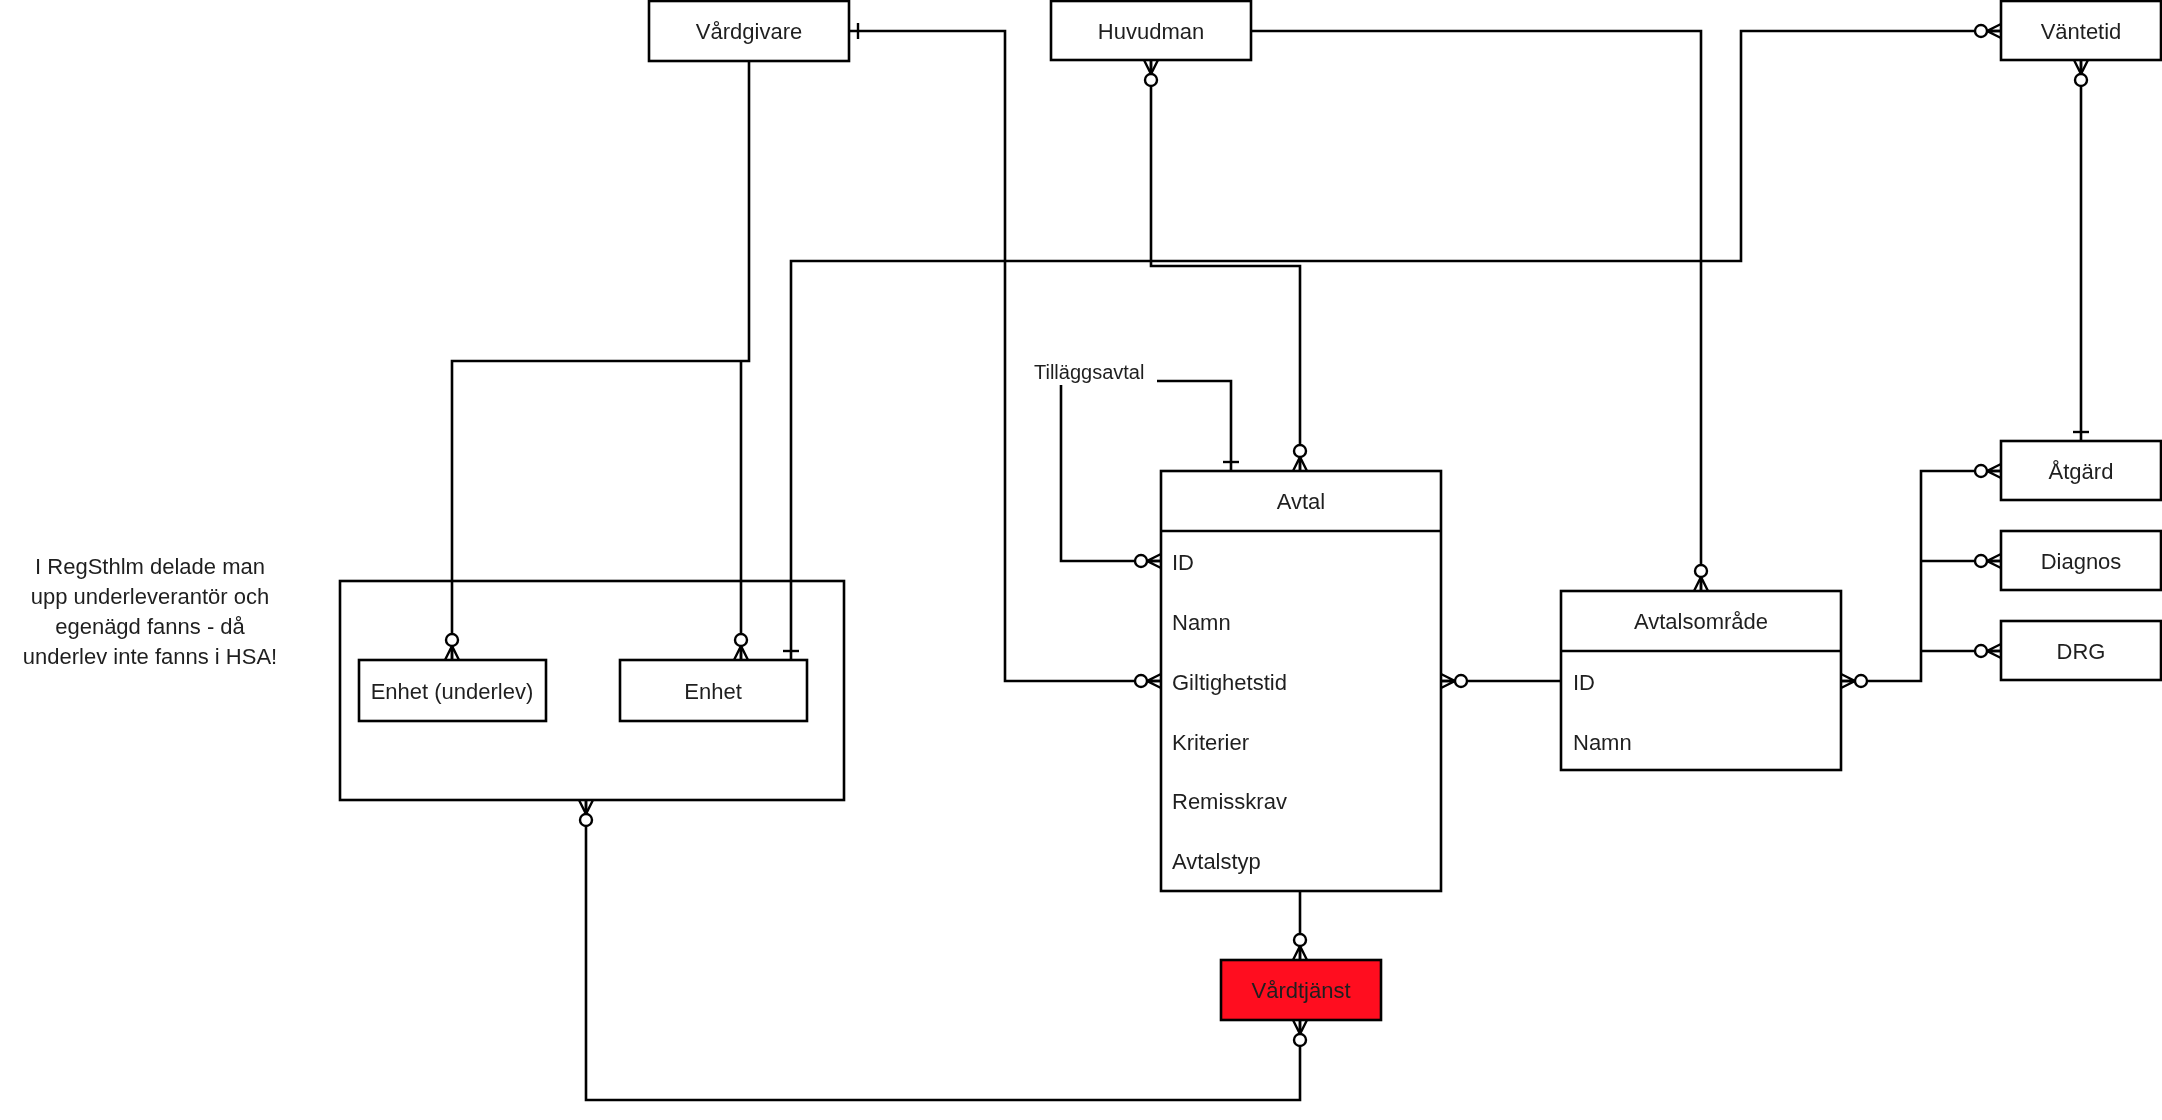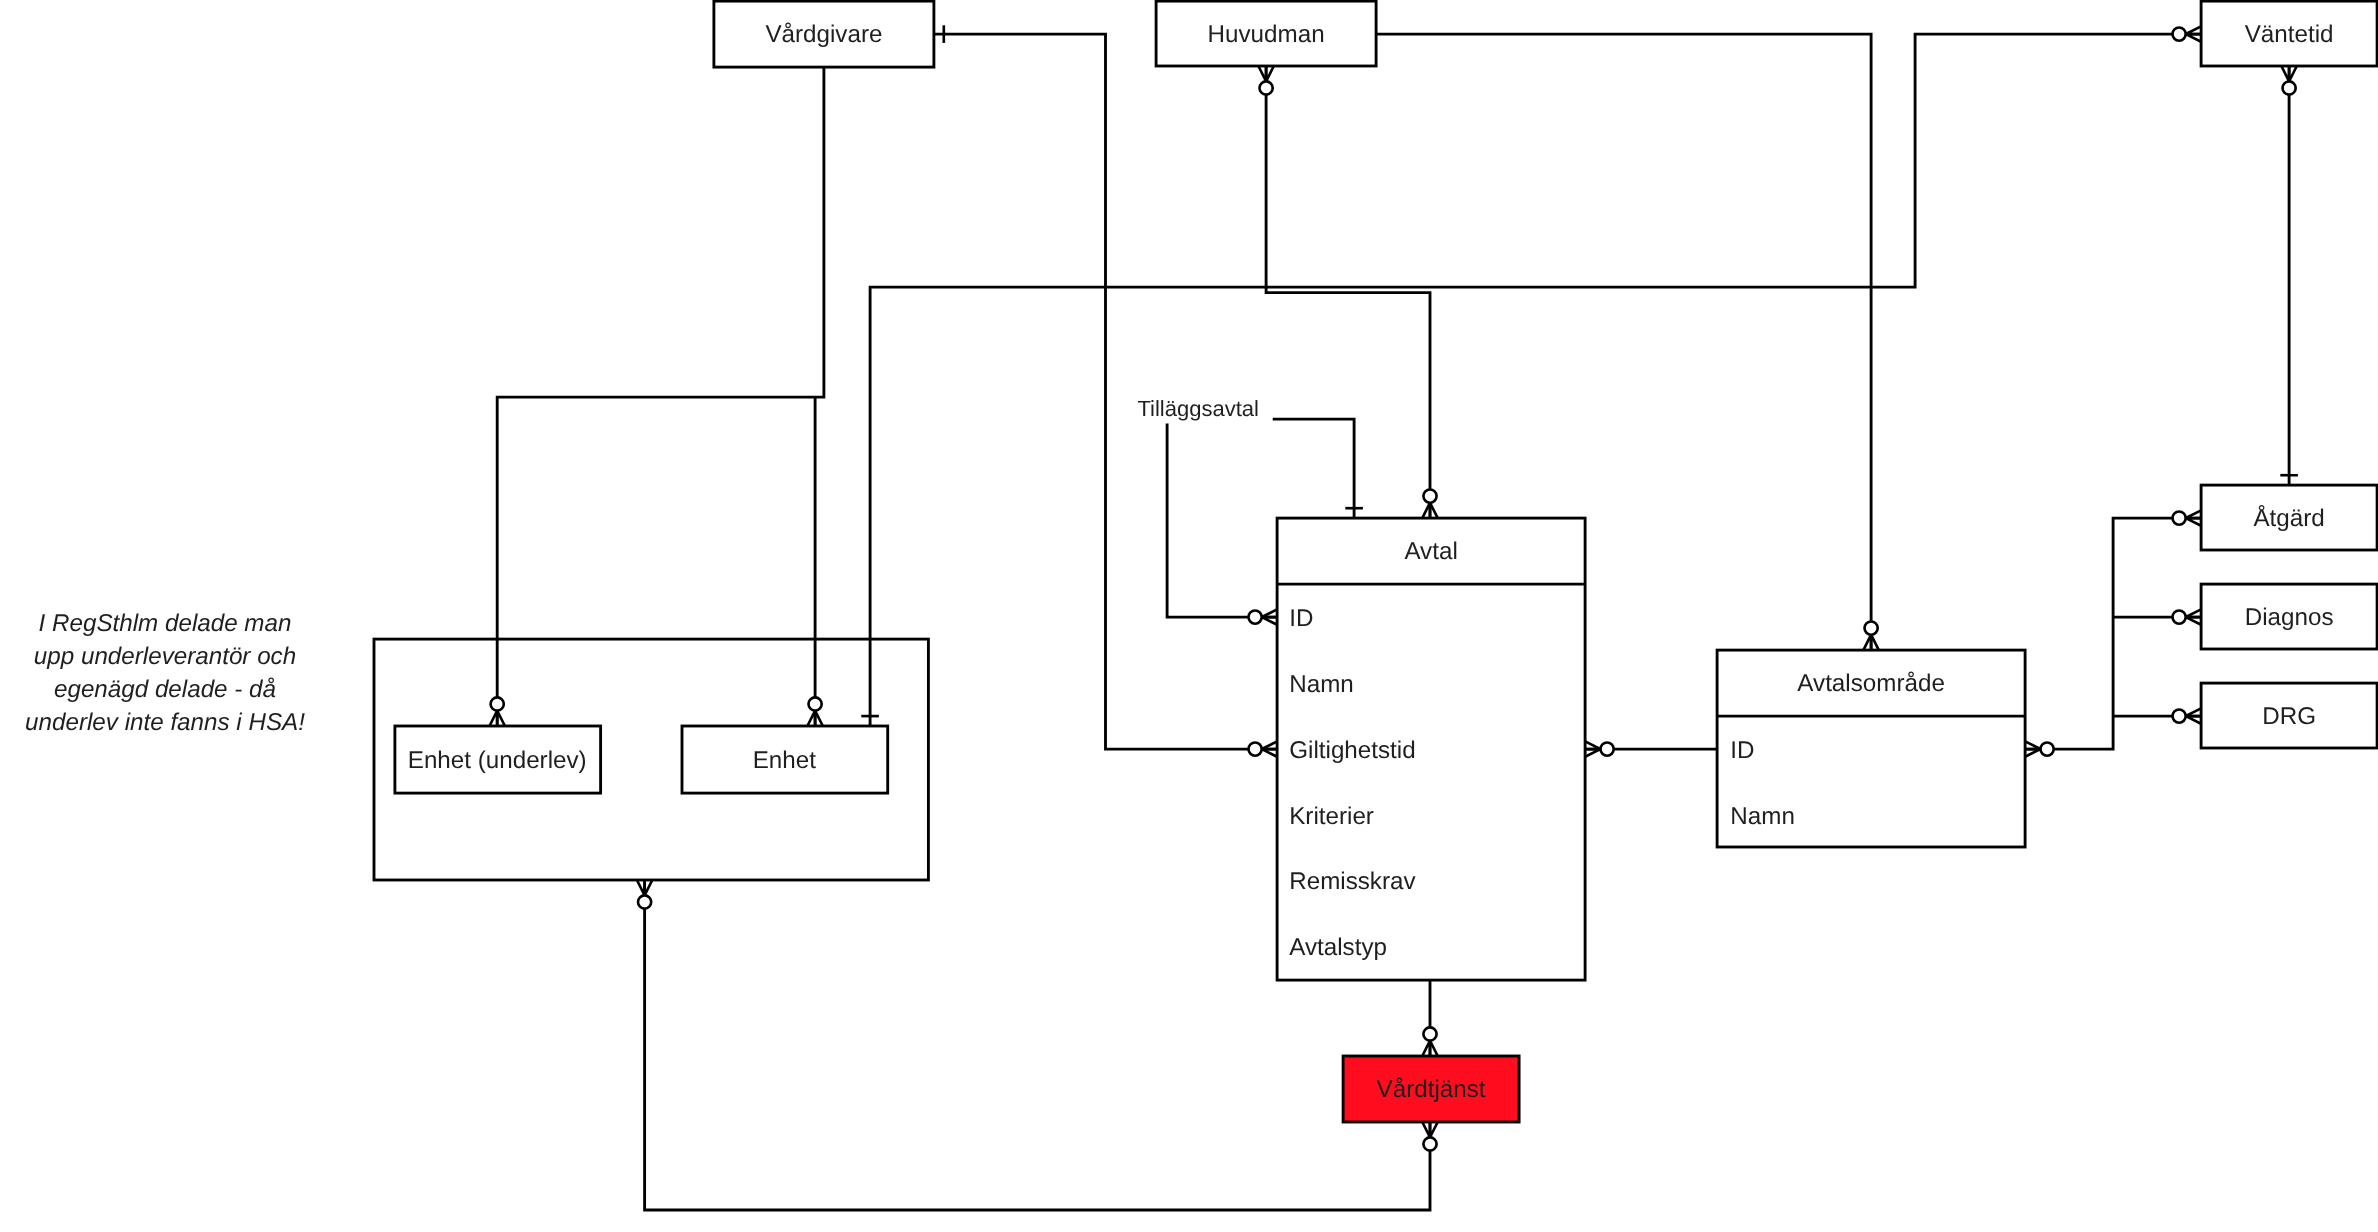--- a/index.html
+++ b/index.html
@@ -10,29 +10,29 @@
   .entity-rect.highlight { fill: #ff0d1f; }
   .divider { stroke: #000000; stroke-width: 2.6; }
   .edge { fill: none; stroke: #000000; stroke-width: 2.6; }
   .mark { fill: #ffffff; stroke: #000000; stroke-width: 2.4; }
   .markline { fill: none; stroke: #000000; stroke-width: 2.4; }
   .title { font-size: 22px; text-anchor: middle; dominant-baseline: central; fill: #1f1f1f; }
   .attr { font-size: 22px; dominant-baseline: central; fill: #1f1f1f; }
   .label { font-size: 20px; dominant-baseline: central; fill: #1f1f1f; }
   .note { position: absolute; left: 0; top: 552px; width: 300px; text-align: center;
           font-size: 22px; line-height: 30px; color: #1f1f1f; }
-  .note span { display: block; font-style: italic; }
+  .note span { display: block; }
 </style>
 </head>
 <body>
 
 <div class="note">
   <span>I RegSthlm delade man</span>
   <span>upp underleverantör och</span>
-  <span>egenägd delade - då</span>
+  <span>egenägd fanns - då</span>
   <span>underlev inte fanns i HSA!</span>
 </div>
 
 <svg id="diagram" width="2162" height="1120" viewBox="0 0 2162 1120">
 
   <g>
 
     <polyline class="edge" points="749,61 749,361 452,361 452,660"></polyline>
 
     <polyline class="edge" points="741,361 741,660"></polyline>

